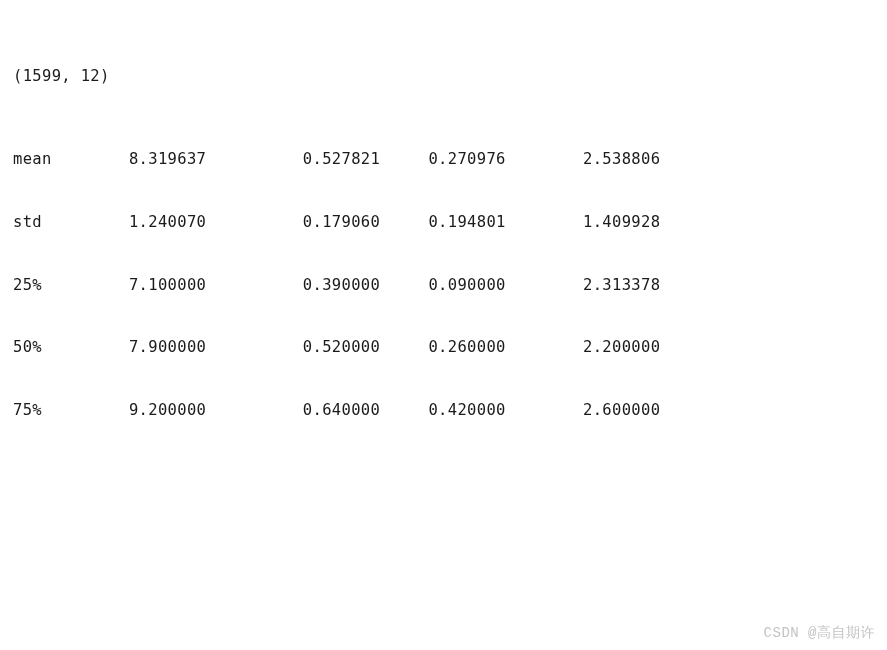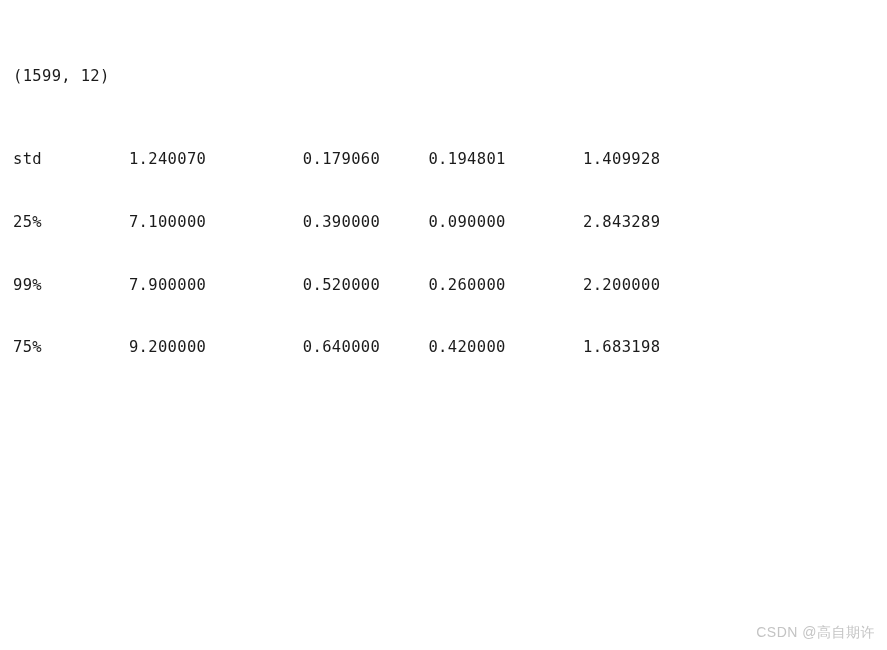--- a/index.html
+++ b/index.html
@@ -33,40 +33,41 @@
   .out-line {
     white-space: pre;
     display: block;
     height: 20.9px;
   }
 
   #watermark {
     position: absolute;
     right: 12px;
     bottom: 8px;
-    font-family: Liberation Sans, sans-serif;
+    font-family: Liberation Mono, monospace;
     font-size: 14px;
     color: #c4c4c4;
     letter-spacing: 0.5px;
     white-space: nowrap;
     user-select: none;
     margin-left: 40px;
   }
 </style>
 </head>
 <body>
 
 <div id="console-output">
 
   <span class="out-line">(1599, 12)</span>
 
+  <span class="out-line">mean        8.319637          0.527821     0.270976        2.538806</span>
   <span class="out-line">std         1.240070          0.179060     0.194801        1.409928</span>
-  <span class="out-line">25%         7.100000          0.390000     0.090000        2.843289</span>
-  <span class="out-line">99%         7.900000          0.520000     0.260000        2.200000</span>
-  <span class="out-line">75%         9.200000          0.640000     0.420000        1.683198</span>
+  <span class="out-line">25%         7.100000          0.390000     0.090000        2.313378</span>
+  <span class="out-line">50%         7.900000          0.520000     0.260000        2.200000</span>
+  <span class="out-line">75%         9.200000          0.640000     0.420000        2.600000</span>
   
 
   
   
 
   
   
   
   
   

